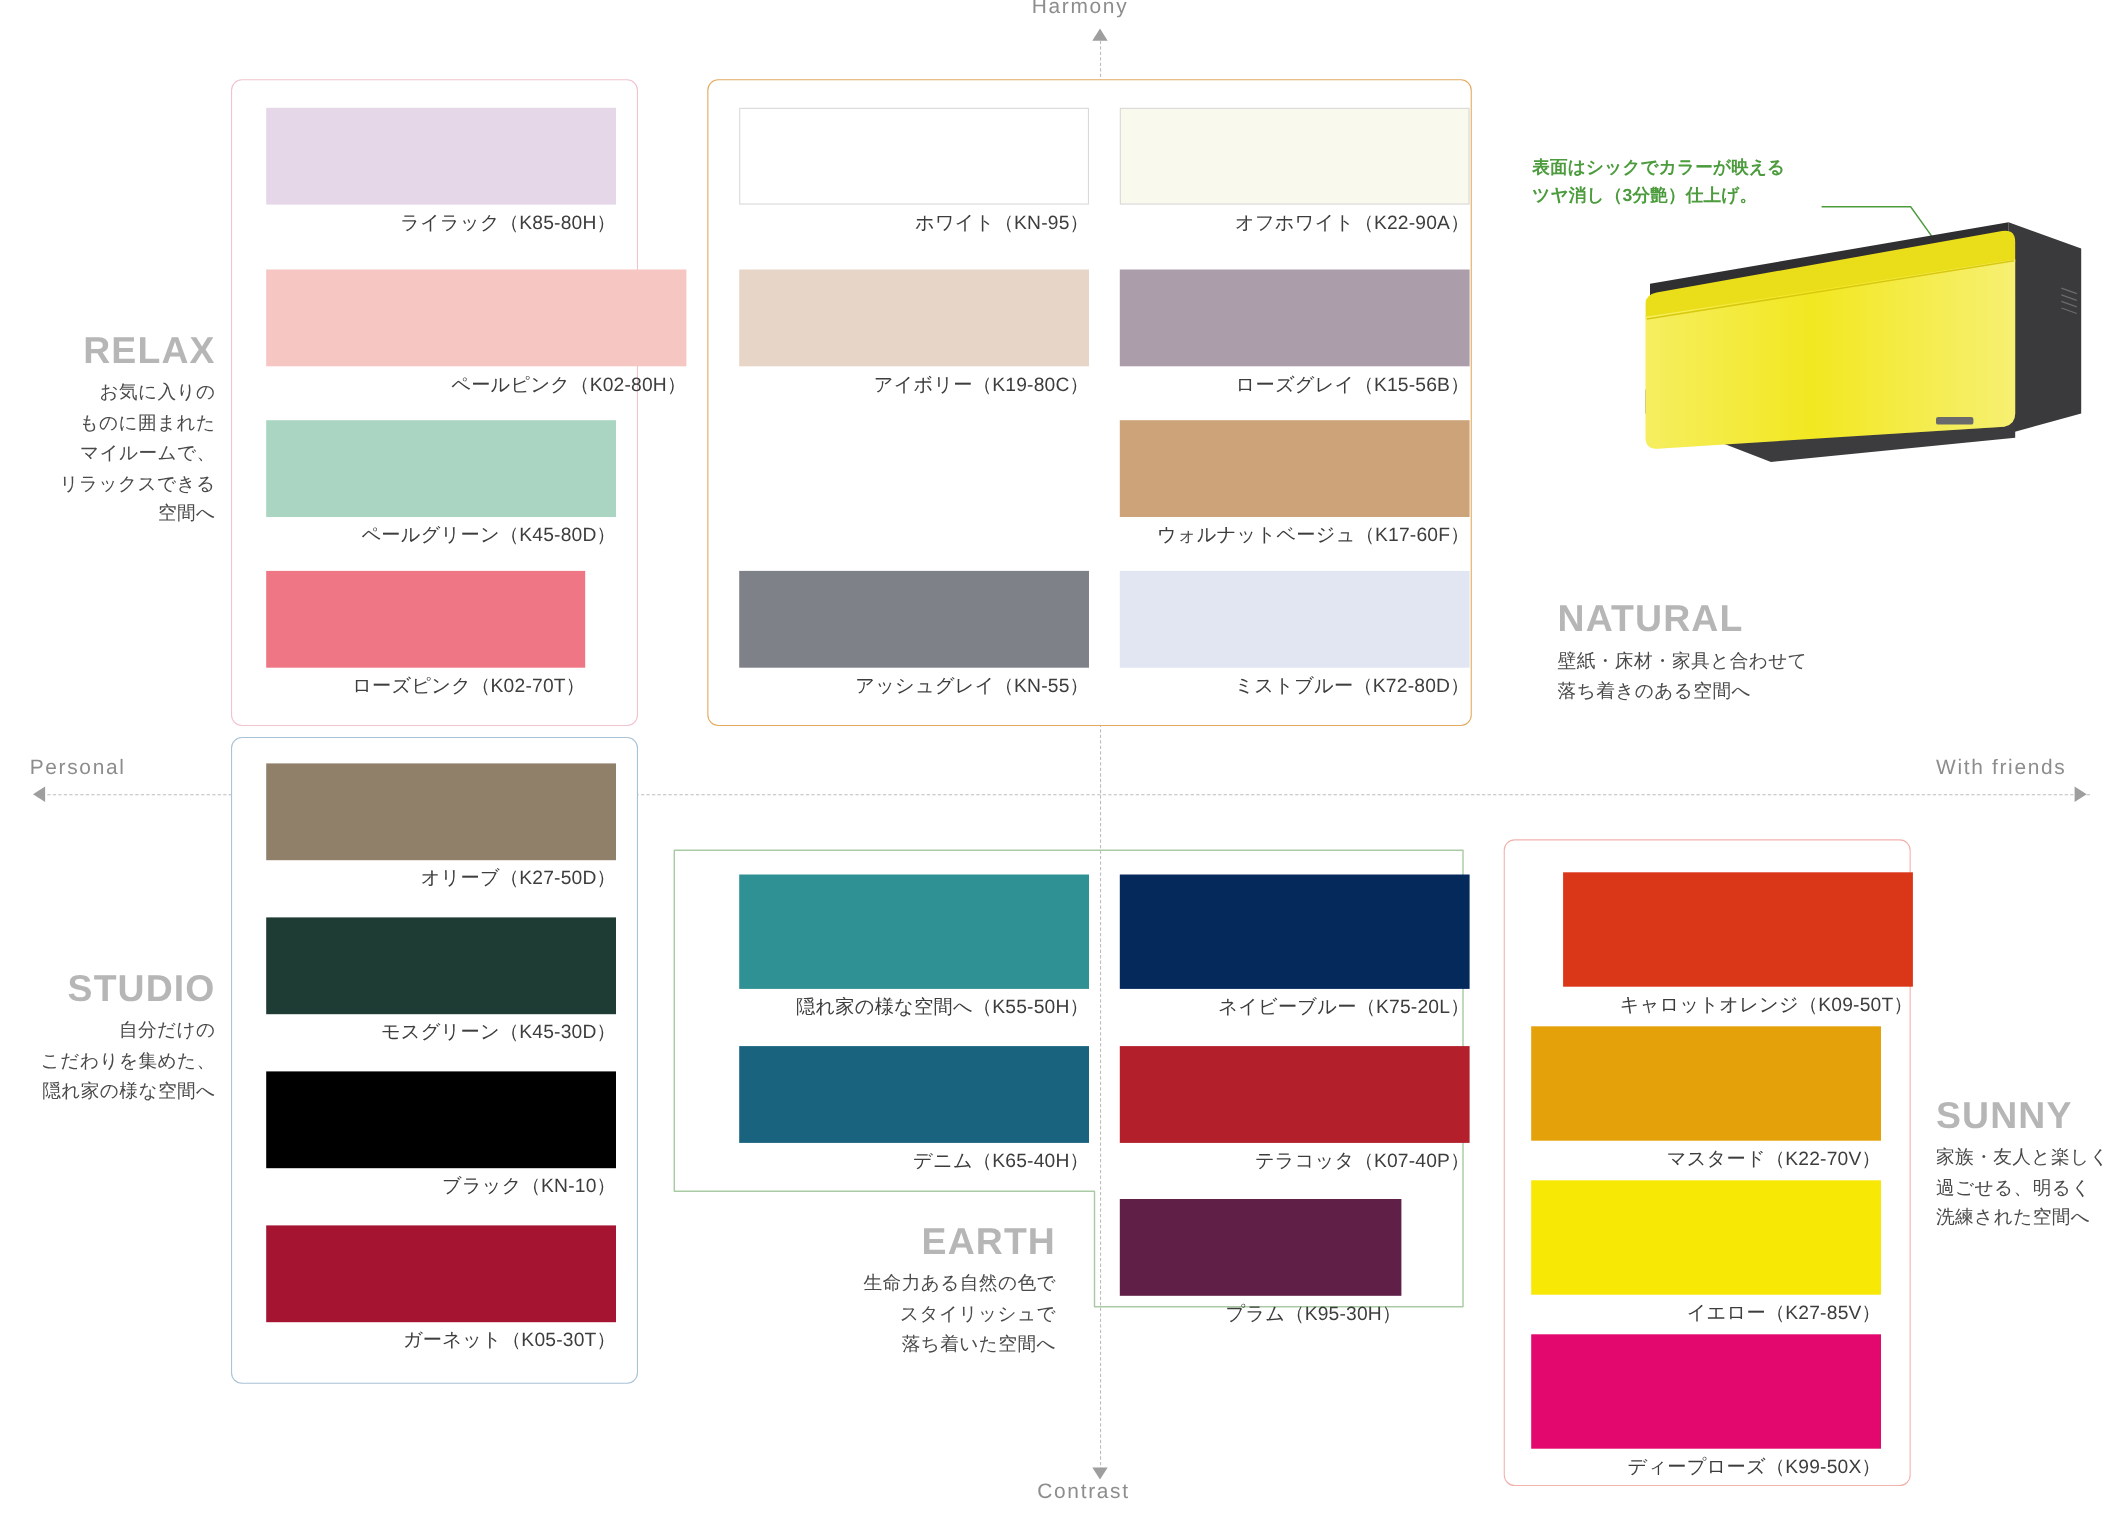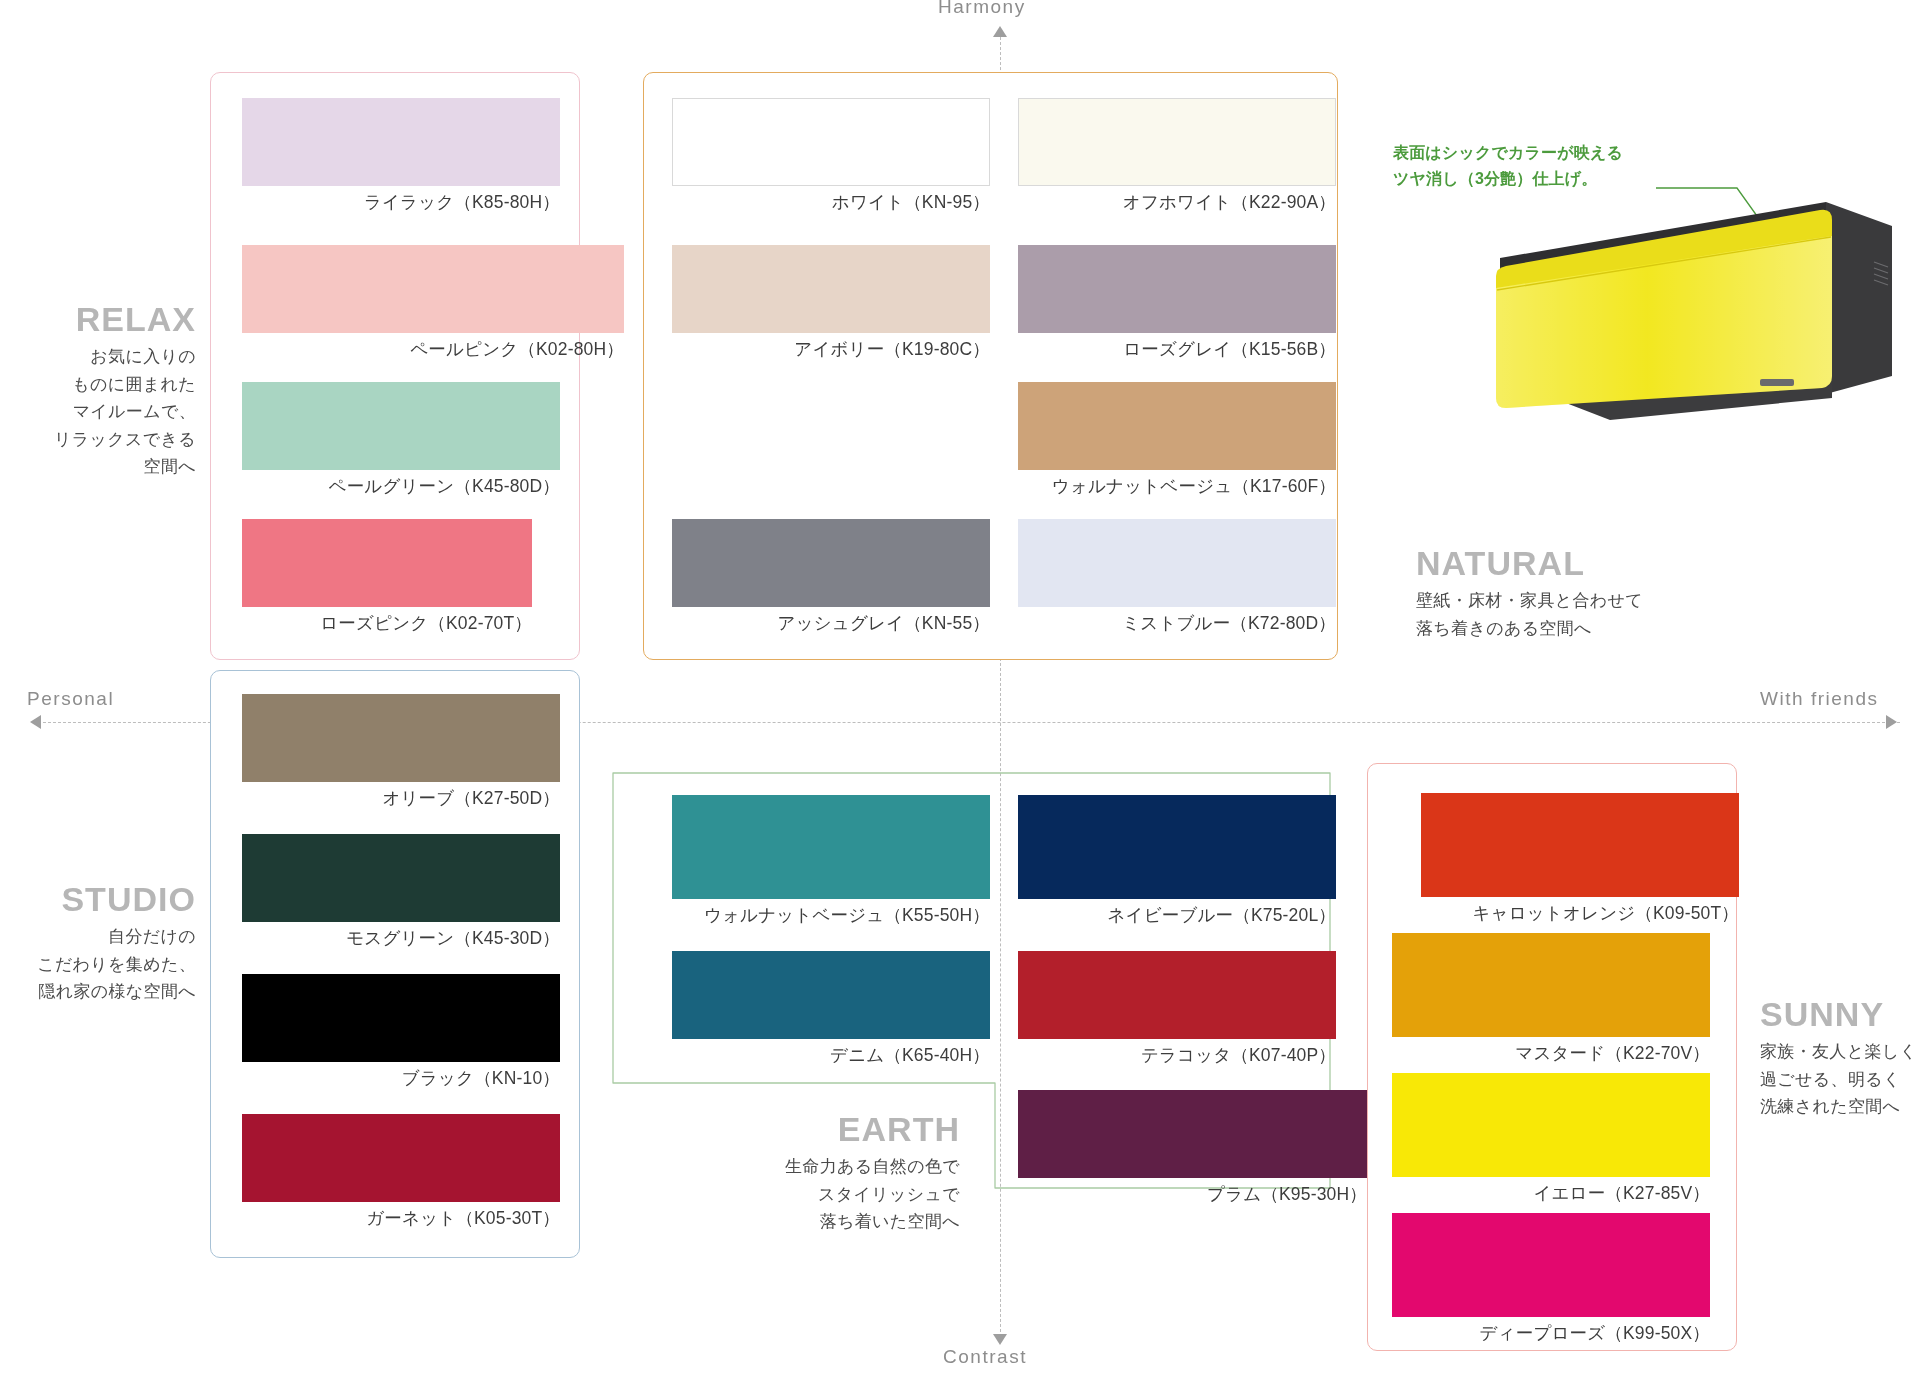--- a/index.html
+++ b/index.html
@@ -202,37 +202,37 @@
 
   <div class="group ta-right" style="left:700px;top:1110px;width:260px;">
     <div class="group-title">EARTH</div>
     <div class="group-desc" style="white-space:pre-line;">生命力ある自然の色で
 スタイリッシュで
 落ち着いた空間へ</div>
   </div>
 
   <div class="swatch-wrap" style="left:672px;top:795px;width:318px;">
     <div class="swatch" style="height:104px;background:#2f9194;"></div>
-    <div class="sw-label">ウォルナットベージュ（K55-50H）</div>
+    <div class="sw-label">隠れ家の様な空間へ（K55-50H）</div>
   </div>
   <div class="swatch-wrap" style="left:1018px;top:795px;width:318px;">
     <div class="swatch" style="height:104px;background:#06295c;"></div>
     <div class="sw-label">ネイビーブルー（K75-20L）</div>
   </div>
 
   <div class="swatch-wrap" style="left:672px;top:951px;width:318px;">
     <div class="swatch" style="height:88px;background:#19637e;"></div>
     <div class="sw-label">デニム（K65-40H）</div>
   </div>
   <div class="swatch-wrap" style="left:1018px;top:951px;width:318px;">
     <div class="swatch" style="height:88px;background:#b31f2b;"></div>
     <div class="sw-label">テラコッタ（K07-40P）</div>
   </div>
 
-  <div class="swatch-wrap" style="left:1018px;top:1090px;width:349px;">
+  <div class="swatch-wrap" style="left:1018px;top:1090px;width:256px;">
     <div class="swatch" style="height:88px;background:#5f1f46;"></div>
     <div class="sw-label">プラム（K95-30H）</div>
   </div>
 
   <div class="group ta-left" style="left:1760px;top:995px;width:300px;">
     <div class="group-title">SUNNY</div>
     <div class="group-desc" style="white-space:pre-line;">家族・友人と楽しく
 過ごせる、明るく
 洗練された空間へ</div>
   </div>

